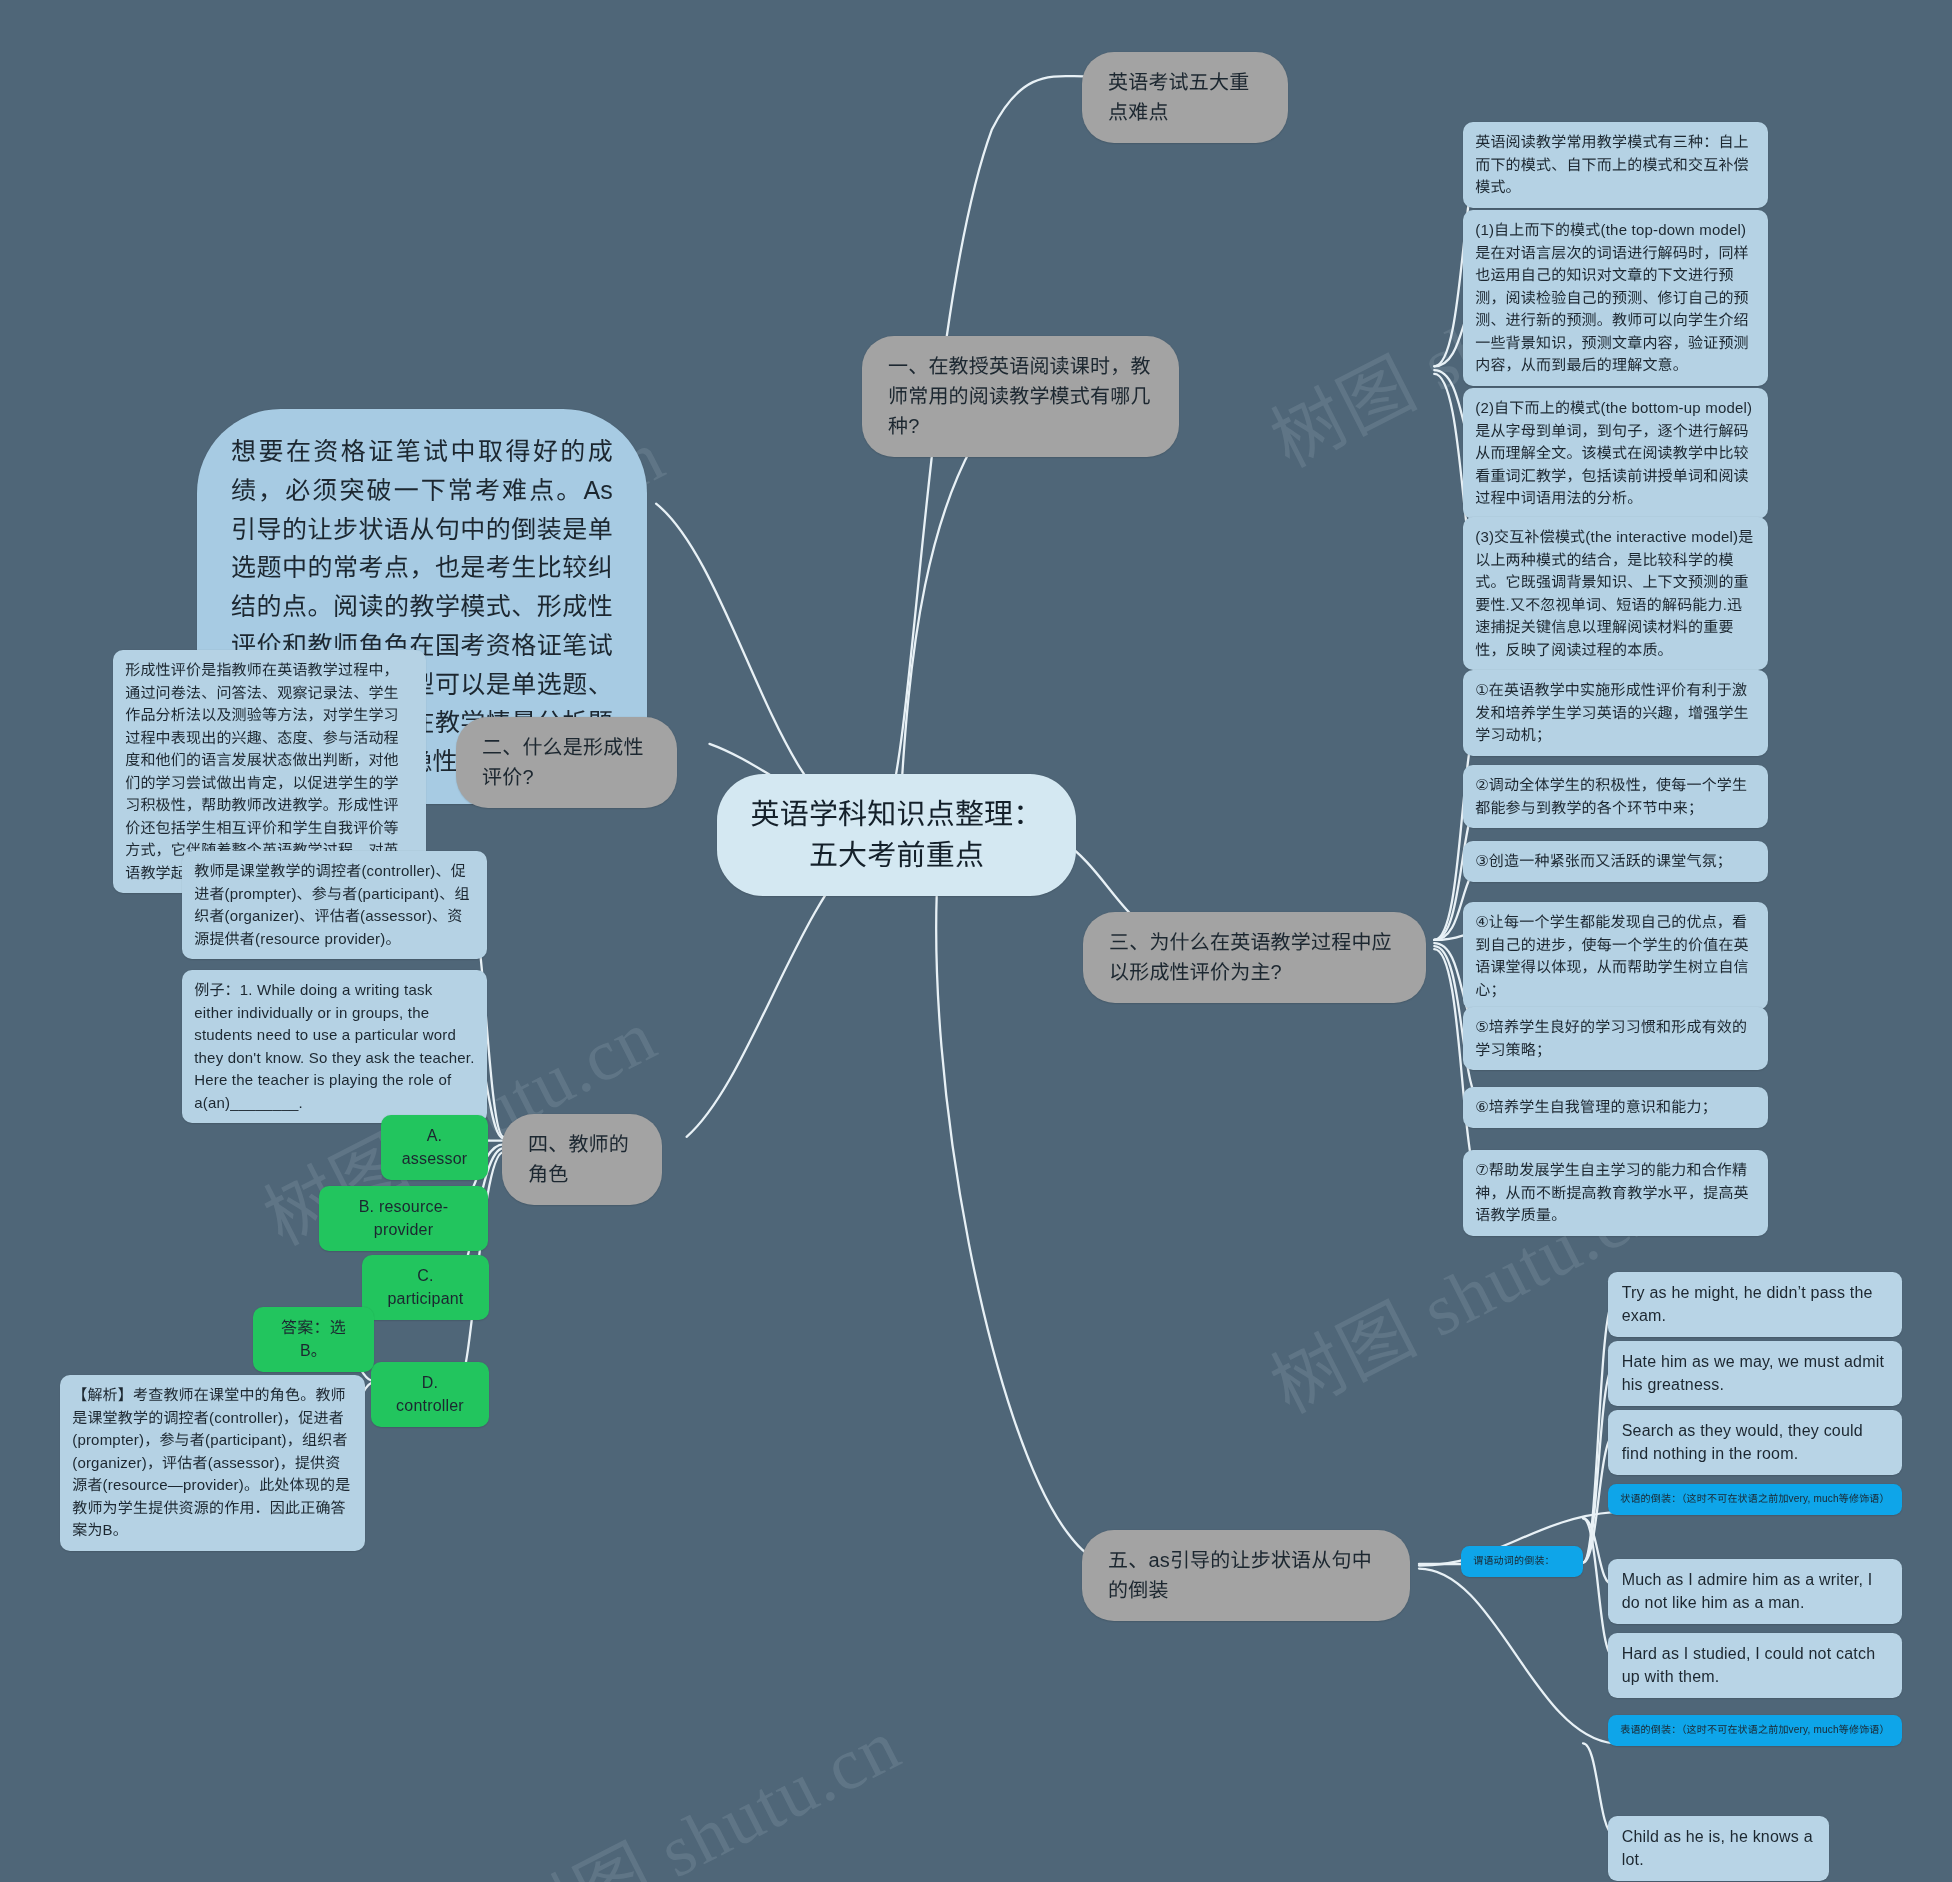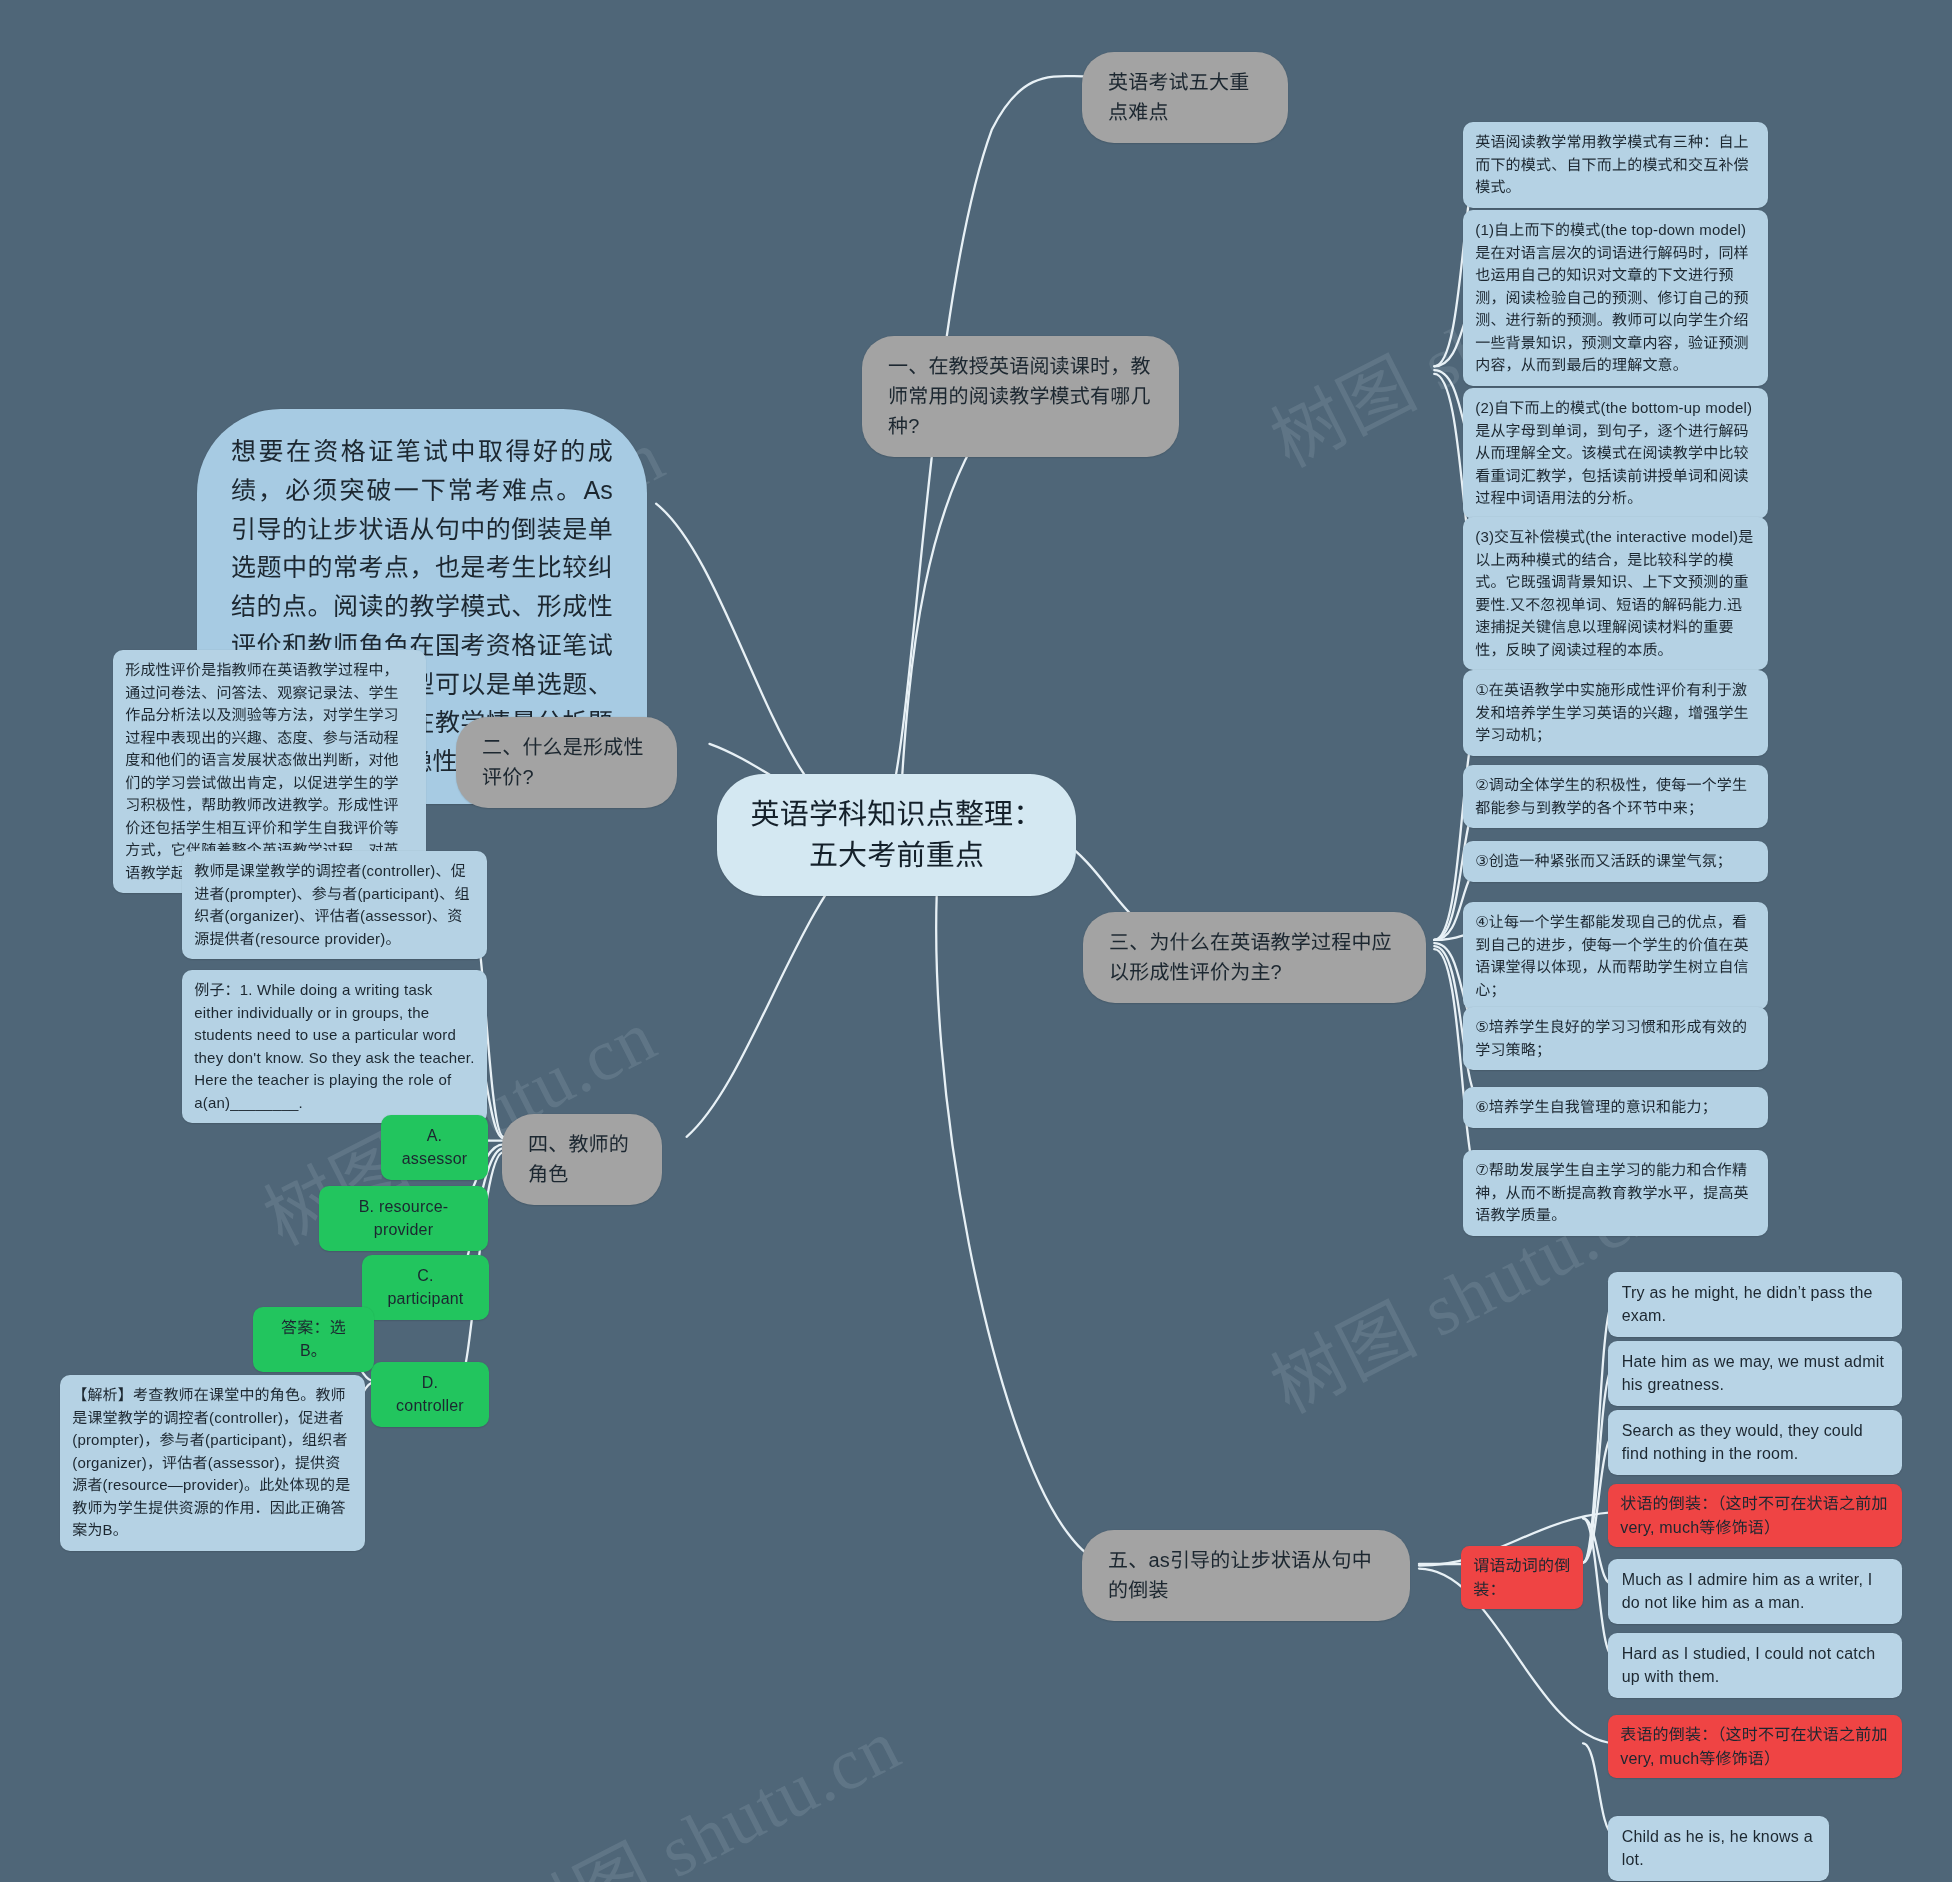--- a/index.html
+++ b/index.html
@@ -99,24 +99,24 @@
     background: #22c55e;
   }
   .node.eng {
     font-size: 16px;
     line-height: 1.42;
     border-radius: 9.2px;
     padding: 10px 13.7px;
     background: #b8d4e6;
   }
   .node.subhead {
-    font-size: 16px;
+    font-size: 10px;
     border-radius: 8.4px;
     padding: 8.4px 12.2px;
-    background: #ef4444;
+    background: #0ea5e9;
   }
 </style>
 </head>
 <body>
 
 <div id="canvas">
 
   <div class="wm" style="left:252px; top:488px;">树图 shutu.cn</div>
   <div class="wm" style="left:244px; top:1068px;">树图 shutu.cn</div>
   <div class="wm" style="left:488px; top:1777px;">树图 shutu.cn</div>

